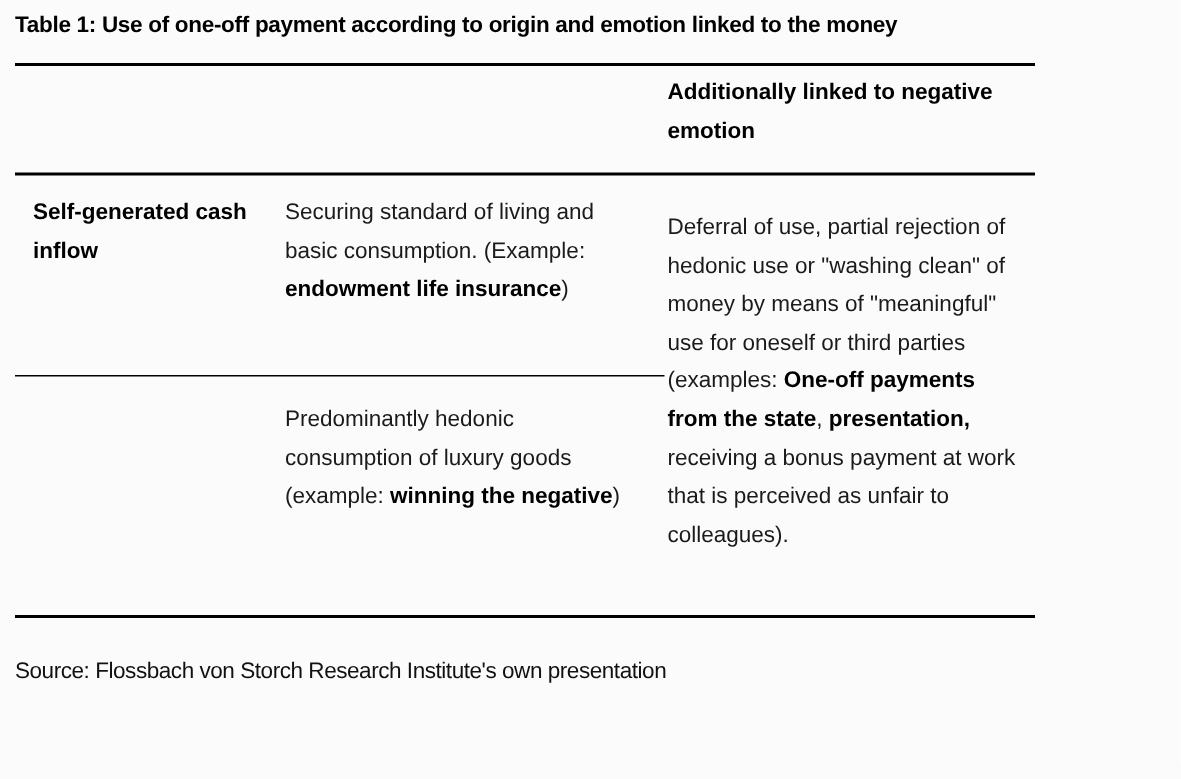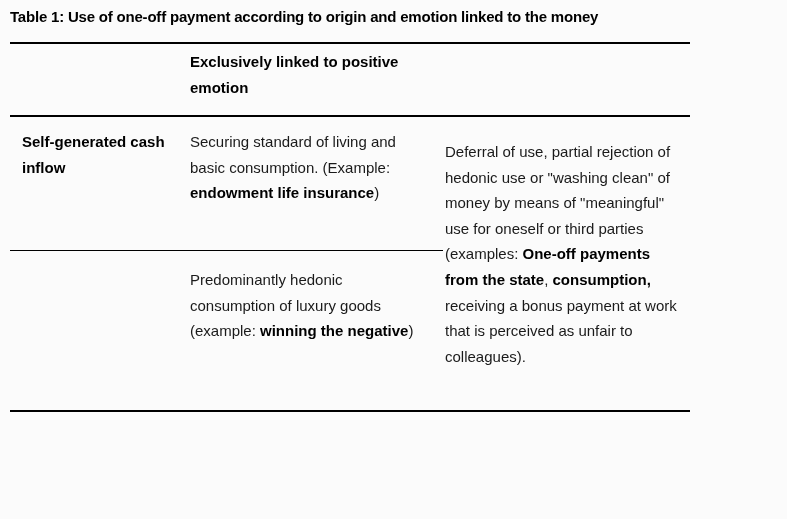--- a/index.html
+++ b/index.html
@@ -83,32 +83,33 @@
 </style>
 </head>
 <body>
 
 <div class="page">
 
   <div class="title">Table 1: Use of one-off payment according to origin and emotion linked to the money</div>
 
   <div class="rule rule-top"></div>
 
-  <div class="cell header-cell h-col2">Exclusively linked to positive emotion</div>
 
+  <div class="cell header-cell h-col3">Additionally linked to negative emotion</div>
 
   <div class="rule rule-header"></div>
 
   <div class="cell c2 r1"><span>Securing standard of living and basic consumption. (Example: </span><span class="b">endowment life insurance</span><span>)</span></div>
 
   <div class="cell label-cell r1">Self-generated cash inflow</div>
 
-  <div class="cell c3"><span>Deferral of use, partial rejection of hedonic use or "washing clean" of money by means of "meaningful" use for oneself or third parties (examples: </span><span class="b">One-off payments from the state</span><span>, </span><span class="b">consumption,</span><span> receiving a bonus payment at work that is perceived as unfair to colleagues).</span></div>
+  <div class="cell c3"><span>Deferral of use, partial rejection of hedonic use or "washing clean" of money by means of "meaningful" use for oneself or third parties (examples: </span><span class="b">One-off payments from the state</span><span>, </span><span class="b">presentation,</span><span> receiving a bonus payment at work that is perceived as unfair to colleagues).</span></div>
 
   <div class="row-divider"></div>
 
 
   <div class="cell c2 r2"><span>Predominantly hedonic consumption of luxury goods (example: </span><span class="b">winning the negative</span><span>)</span></div>
 
   <div class="rule rule-bottom"></div>
 
+  <div class="source">Source: Flossbach von Storch Research Institute's own presentation</div>
 
 </div>
 
 </body></html>

